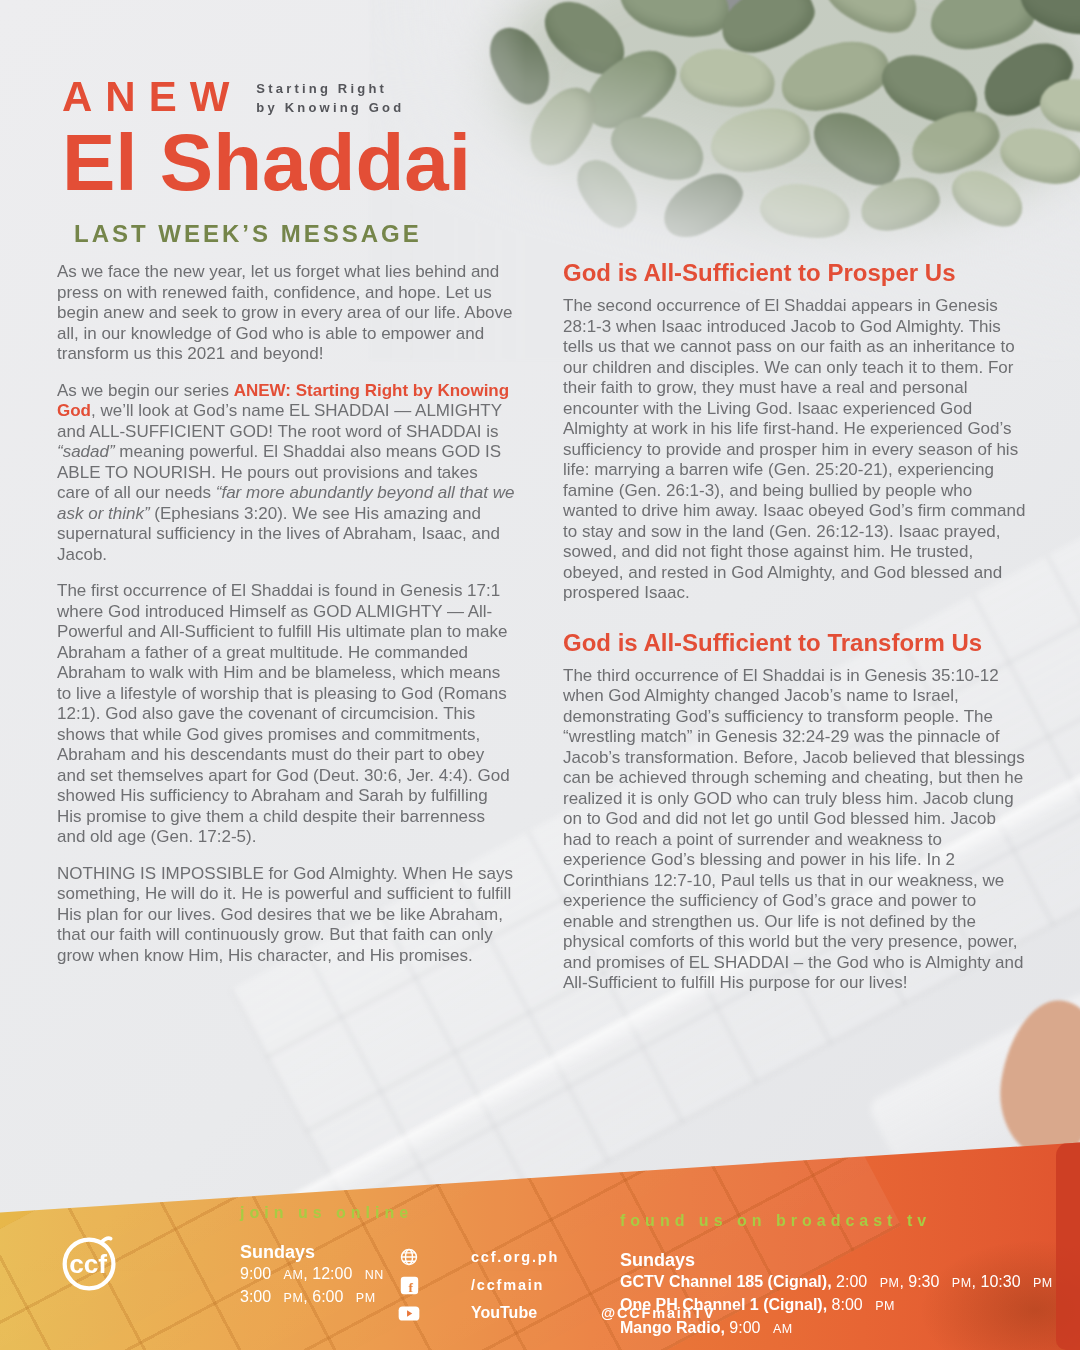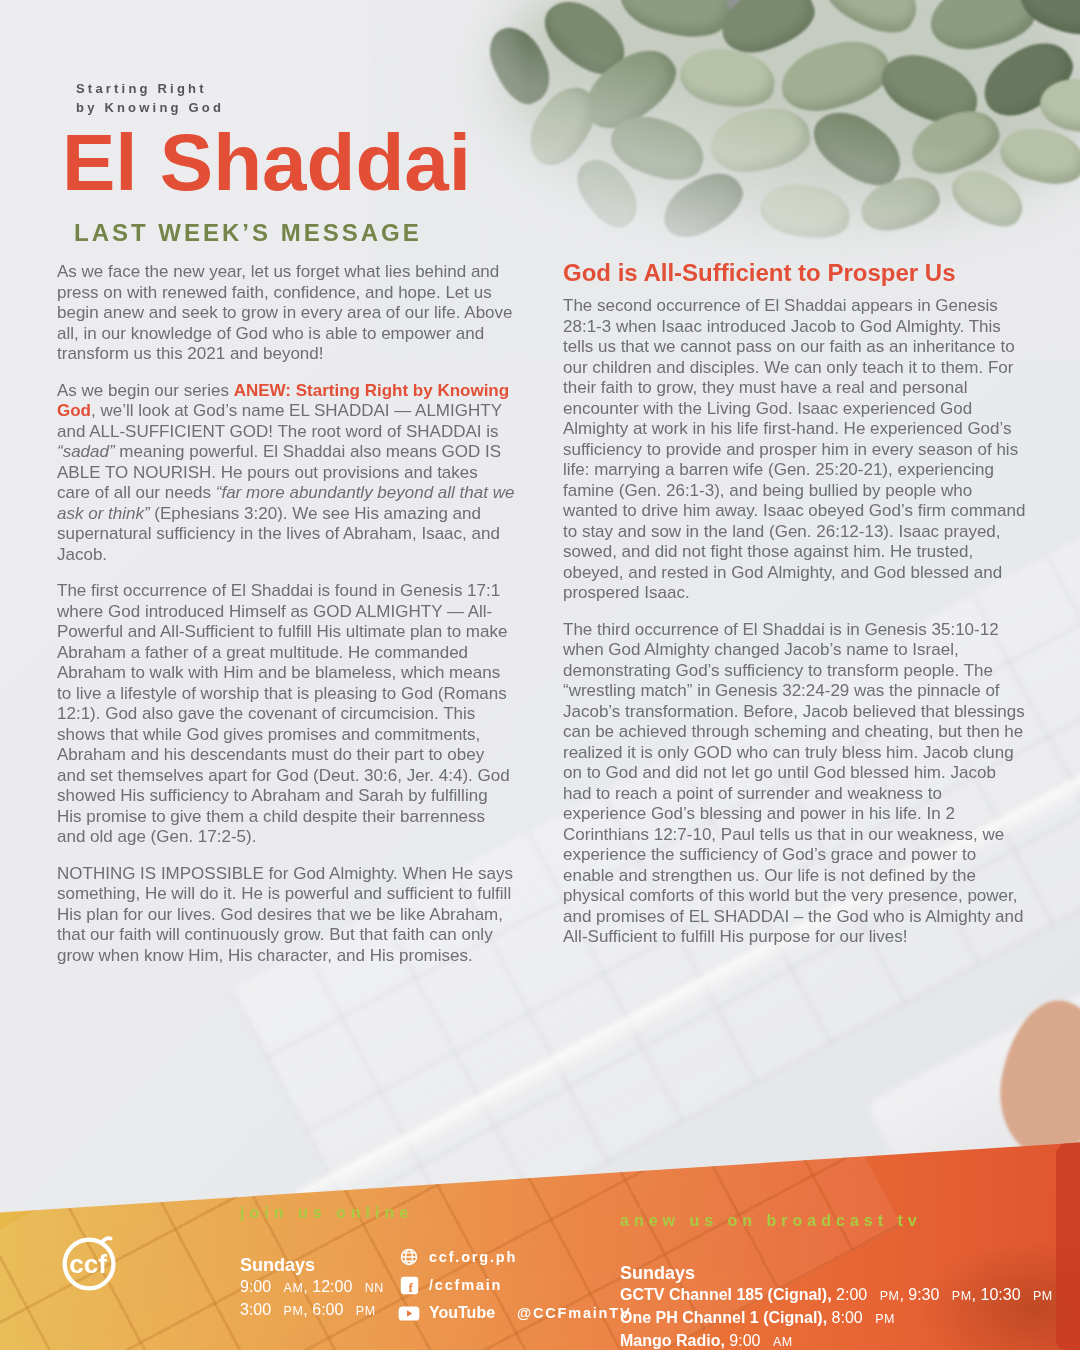--- a/index.html
+++ b/index.html
@@ -54,25 +54,25 @@
     background-image:
       repeating-linear-gradient(90deg, rgba(150,72,12,.30) 0 3px, transparent 3px 84px),
       repeating-linear-gradient(0deg, rgba(150,72,12,.30) 0 3px, transparent 3px 84px),
       linear-gradient(rgba(255,255,255,.16), rgba(255,255,255,.12));}
   .mouse-shadow{position:absolute; left:920px; top:140px; width:230px; height:140px;
     background:radial-gradient(closest-side, rgba(110,40,8,.30), rgba(110,40,8,0)); }
   .sleeve{position:absolute; right:0; top:42px; width:24px; height:208px; background:rgba(201,58,34,.8); border-radius:14px 0 0 10px;}
   .ccf-logo{position:absolute; left:60px; top:133px; width:60px; height:60px;}
   .fblock-heading{font-size:16px; font-weight:bold; letter-spacing:5px; color:#a8cb43; white-space:nowrap;}
   .online-block{position:absolute; left:240px; top:104px;}
-  .day{font-size:18px; font-weight:bold; margin-top:32px; line-height:22px;}
+  .day{font-size:18px; font-weight:bold; margin-top:19px; line-height:22px;}
   .time-line{font-size:16px; line-height:22px; white-space:nowrap;}
   .sc{font-size:12.5px; letter-spacing:.5px;margin-left:8px;}
   .icons-block{position:absolute; left:398px; top:146px;}
-  .icon-row{display:flex; align-items:center; margin-bottom:6px; height:22px;}
+  .icon-row{display:flex; align-items:center; margin-bottom:6px; height:22px;gap:42px;}
   .icon-row .ic{width:22px; height:22px; margin-right:9px; display:flex; align-items:center; justify-content:center;}
   .link-label{font-size:14.5px; font-weight:bold; letter-spacing:1.8px; white-space:nowrap;}
   .yt-wordmark{font-size:16px; font-weight:bold; letter-spacing:0; margin-right:22px;}
   .broadcast-block{position:absolute; left:620px; top:112px;}
   .sched-line{font-size:16px; line-height:22px; white-space:nowrap;}
   .sched-line .bold{font-weight:bold;}
 </style>
 </head>
 <body>
 
@@ -108,38 +108,40 @@
     <div class="plant-fade"></div>
   </div>
 
   <div class="keys keys-upper"></div>
   <div class="laptop-edge"></div>
   <div class="phone"></div>
   <div class="hand"></div>
 
   <div class="header">
     <div class="anew-row">
+      <div class="brand">ANEW</div>
       <div class="tagline">
         <div>Starting Right</div>
         <div>by Knowing God</div>
       </div>
     </div>
     <div class="title">El Shaddai</div>
     <div class="subheading">LAST WEEK’S MESSAGE</div>
   </div>
 
   <div class="column col-left">
       <p><span>As we face the new year, let us forget what lies behind and press on with renewed faith, confidence, and hope. Let us begin anew and seek to grow in every area of our life. Above all, in our knowledge of God who is able to empower and transform us this 2021 and beyond!</span></p>
       <p><span>As we begin our series </span><span class="seg-boldred">ANEW: Starting Right by Knowing God</span><span>, we’ll look at God’s name EL SHADDAI — ALMIGHTY and ALL-SUFFICIENT GOD! The root word of SHADDAI is </span><span class="seg-italic">“sadad”</span><span> meaning powerful. El Shaddai also means GOD IS ABLE TO NOURISH. He pours out provisions and takes care of all our needs </span><span class="seg-italic">“far more abundantly beyond all that we ask or think”</span><span> (Ephesians 3:20). We see His amazing and supernatural sufficiency in the lives of Abraham, Isaac, and Jacob.</span></p>
       <p><span>The first occurrence of El Shaddai is found in Genesis 17:1 where God introduced Himself as GOD ALMIGHTY — All-Powerful and All-Sufficient to fulfill His ultimate plan to make Abraham a father of a great multitude. He commanded Abraham to walk with Him and be blameless, which means to live a lifestyle of worship that is pleasing to God (Romans 12:1). God also gave the covenant of circumcision. This shows that while God gives promises and commitments, Abraham and his descendants must do their part to obey and set themselves apart for God (Deut. 30:6, Jer. 4:4). God showed His sufficiency to Abraham and Sarah by fulfilling His promise to give them a child despite their barrenness and old age (Gen. 17:2-5).</span></p>
       <p><span>NOTHING IS IMPOSSIBLE for God Almighty. When He says something, He will do it. He is powerful and sufficient to fulfill His plan for our lives. God desires that we be like Abraham, that our faith will continuously grow. But that faith can only grow when know Him, His character, and His promises.</span></p>
     </div>
   <div class="column col-right">
       <div class="sec-heading">God is All-Sufficient to Prosper Us</div>
       <p><span>The second occurrence of El Shaddai appears in Genesis 28:1-3 when Isaac introduced Jacob to God Almighty. This tells us that we cannot pass on our faith as an inheritance to our children and disciples. We can only teach it to them. For their faith to grow, they must have a real and personal encounter with the Living God. Isaac experienced God Almighty at work in his life first-hand. He experienced God’s sufficiency to provide and prosper him in every season of his life: marrying a barren wife (Gen. 25:20-21), experiencing famine (Gen. 26:1-3), and being bullied by people who wanted to drive him away. Isaac obeyed God’s firm command to stay and sow in the land (Gen. 26:12-13). Isaac prayed, sowed, and did not fight those against him. He trusted, obeyed, and rested in God Almighty, and God blessed and prospered Isaac.</span></p>
+      <div class="sec-heading">God is All-Sufficient to Transform Us</div>
       <p><span>The third occurrence of El Shaddai is in Genesis 35:10-12 when God Almighty changed Jacob’s name to Israel, demonstrating God’s sufficiency to transform people. The “wrestling match” in Genesis 32:24-29 was the pinnacle of Jacob’s transformation. Before, Jacob believed that blessings can be achieved through scheming and cheating, but then he realized it is only GOD who can truly bless him. Jacob clung on to God and did not let go until God blessed him. Jacob had to reach a point of surrender and weakness to experience God’s blessing and power in his life. In 2 Corinthians 12:7-10, Paul tells us that in our weakness, we experience the sufficiency of God’s grace and power to enable and strengthen us. Our life is not defined by the physical comforts of this world but the very presence, power, and promises of EL SHADDAI – the God who is Almighty and All-Sufficient to fulfill His purpose for our lives!</span></p>
     </div>
 
   <div class="footer">
     <div class="keys keys-footer"></div>
     <div class="mouse-shadow"></div>
     <div class="sleeve"></div>
 
     <div class="ccf-logo">
       <svg viewBox="0 0 64 64" width="60" height="60">
@@ -184,21 +186,21 @@
             <rect x="1" y="1" width="32" height="22" rx="6" fill="#ffffff"></rect>
             <path d="M14 7 L22 12 L14 17 Z" fill="#e8763a"></path>
           </svg>
         </span>
         <span class="yt-wordmark">YouTube</span>
         <span class="link-label">@CCFmainTV</span>
       </div>
     </div>
 
     <div class="broadcast-block">
-      <div class="fblock-heading">anew us on broadcast tv</div>
+      <div class="fblock-heading">found us on broadcast tv</div>
       <div class="day">Sundays</div>
       <div>
           <div class="sched-line"><span class="bold">GCTV Channel 185 (Cignal),</span> 2:00 <span class="sc">PM</span>, 9:30 <span class="sc">PM</span>, 10:30 <span class="sc">PM</span></div>
           <div class="sched-line"><span class="bold">One PH Channel 1 (Cignal),</span> 8:00 <span class="sc">PM</span></div>
           <div class="sched-line"><span class="bold">Mango Radio,</span> 9:00 <span class="sc">AM</span></div>
         </div>
     </div>
   </div>
 
 </div>

